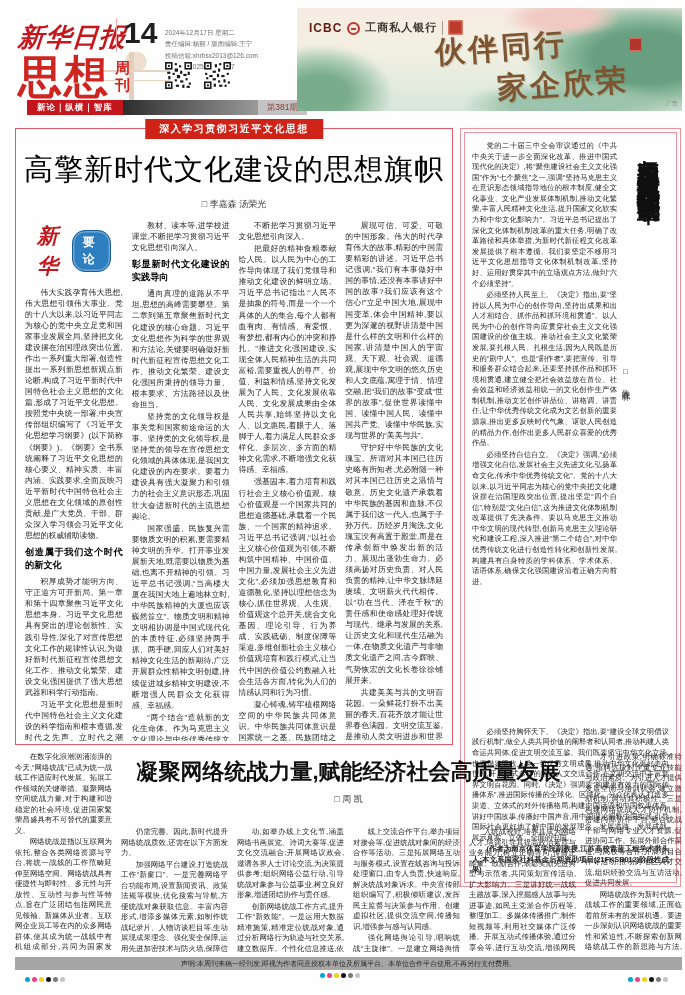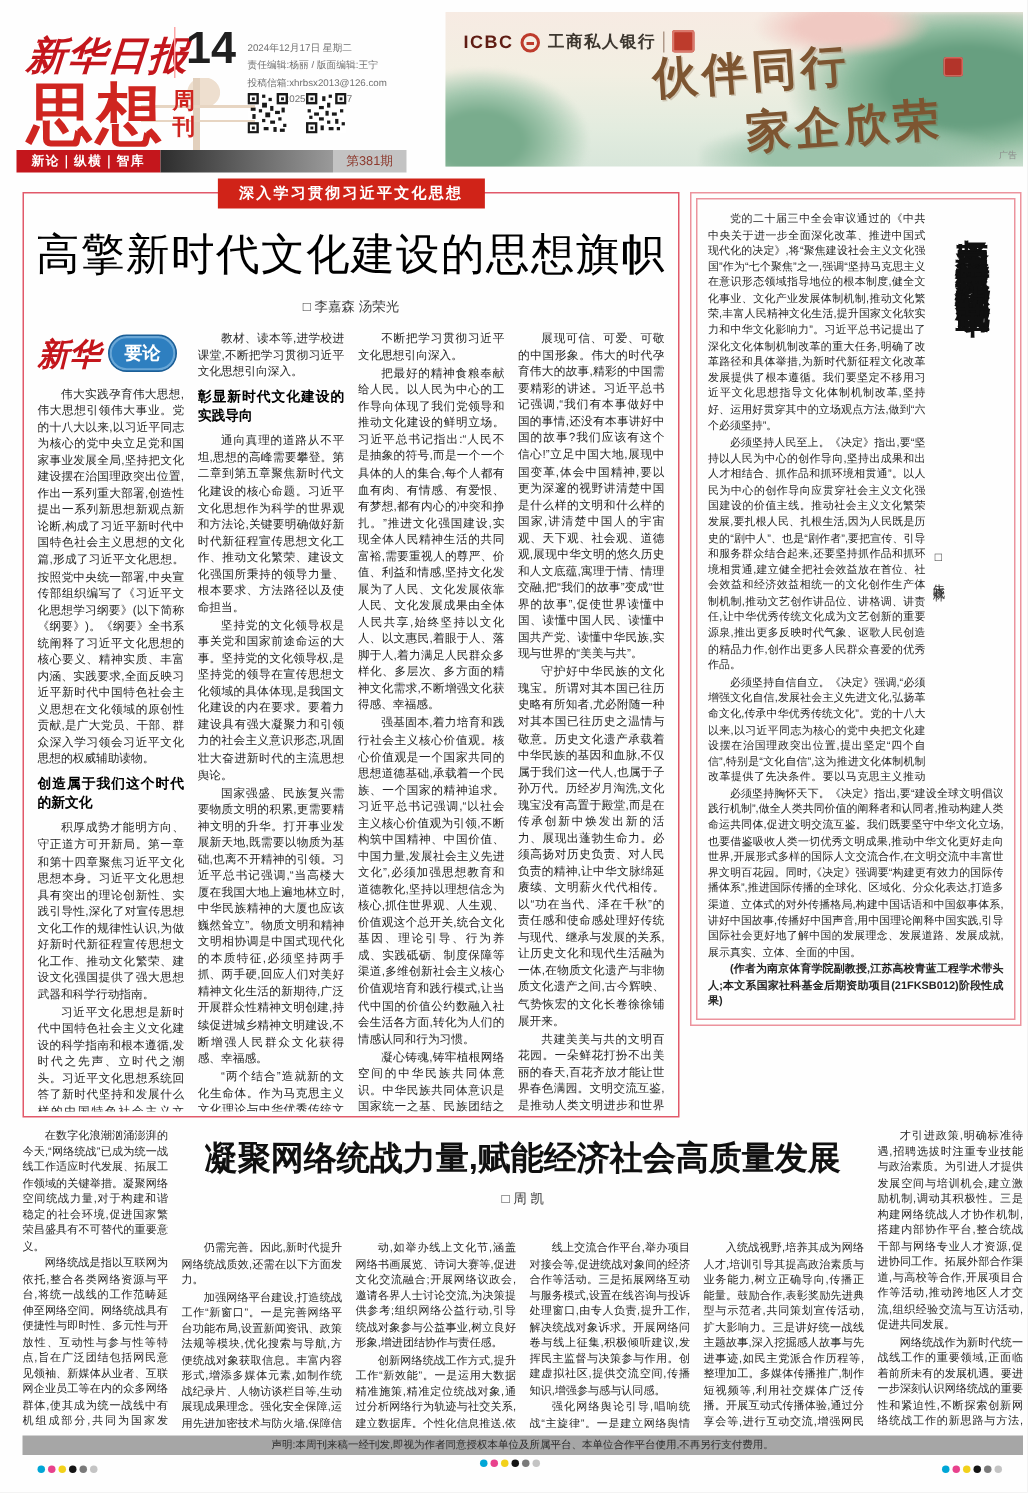--- a/index.html
+++ b/index.html
@@ -20,21 +20,21 @@
      background:
        linear-gradient(180deg,transparent 38%,#c59a6b 38%,#c59a6b 42%,transparent 42%),
        linear-gradient(180deg,transparent 58%,#c59a6b 58%,#c59a6b 61%,transparent 61%),
        linear-gradient(90deg,transparent 46%,#b98c5d 46%,#b98c5d 52%,transparent 52%),
        radial-gradient(ellipse at 55% 20%,#d8b28a 0 18%,transparent 19%);}
   .weekly{position:absolute;left:18px;top:56px;display:flex;align-items:flex-start;}
   .weekly-main{font-size:44px;font-weight:900;color:#cf2520;
                font-family:"DejaVu Serif",serif;line-height:.95;letter-spacing:2px;}
   .weekly-sub{display:flex;flex-direction:column;margin-left:5px;margin-top:4px;
               font-size:15px;font-weight:bold;color:#cf2520;line-height:1.1;}
-  .section-bar{position:absolute;left:11px;top:100px;width:260px;height:15px;display:flex;}
+  .section-bar{position:absolute;left:27px;top:100px;width:280px;height:15px;display:flex;}
   .bar-red{background:#c4161c;color:#fff;font-size:8.5px;font-weight:bold;display:flex;align-items:center;
            padding:0 10px;letter-spacing:1px;white-space:nowrap;}
   .bar-dark{flex:1;background:linear-gradient(90deg,#2d2d2d,#9a9a9a);}
   .bar-issue{background:#c3c3c3;color:#8d3a2e;font-size:8.5px;display:flex;align-items:center;padding:0 9px;white-space:nowrap;}
 
   
   .ad{position:absolute;left:297px;top:8px;width:385px;height:103px;overflow:hidden;
       background:linear-gradient(180deg,#f7ebe3 0%,#f2efe2 40%,#e3ecdf 75%,#d8e6da 100%);}
   .ad .m{position:absolute;filter:blur(1.5px);}
   .m1{right:-30px;top:0;width:190px;height:110px;background:radial-gradient(ellipse at 65% 45%,#679f80 0 30%,#8cba9d 45%,transparent 70%);}
@@ -58,27 +58,27 @@
   
   .main-box{position:absolute;left:15px;top:128px;width:438px;height:617px;border:1px solid #e1596a;box-sizing:border-box;}
   .kicker{position:absolute;top:-10px;left:50%;transform:translateX(-50%);background:#d02318;color:#fff;
           font-size:10px;font-weight:bold;padding:3px 14px;letter-spacing:1.5px;white-space:nowrap;}
   .main-title{margin-top:21px;text-align:center;font-size:29px;font-weight:400;color:#000000;letter-spacing:1px;}
   .main-byline{text-align:center;font-size:9px;color:#3c3c3c;margin-top:8px;}
   .cols{display:flex;gap:9px;padding:9px 9px 0;height:530px;overflow:hidden;box-sizing:border-box;}
   .col{flex:1;font-size:7.8px;line-height:1.42;color:#262626;text-align:justify;overflow:hidden;}
   .blk-p{text-indent:2em;margin:0 0 1px;}
   .blk-h{font-weight:bold;font-size:9.2px;color:#000;margin:5px 0 4px;text-indent:0;}
-  .yl-badge{display:flex;align-items:center;gap:5px;margin:1px 0 6px;}
+  .yl-badge{display:flex;align-items:center;gap:5px;margin:1px 12px 6px;}
   .yl-script{font-size:21px;font-weight:900;color:#c4161c;font-style:italic;font-family:"DejaVu Serif",serif;}
   .yl-pill{background:#2e7fc0;color:#fff;font-size:12px;font-weight:bold;padding:3px 10px;border-radius:13px;
            border:1px solid #1b5e96;box-shadow:inset 0 0 0 1.5px #6aa7d6;}
 
   
-  .right-box{position:absolute;left:460px;top:128px;width:221px;height:556px;border:1px solid #ec939d;box-sizing:border-box;padding:3px;}
+  .right-box{position:absolute;left:460px;top:128px;width:221px;height:759px;border:1px solid #ec939d;box-sizing:border-box;padding:3px;}
   .right-inner{border:1px solid #ec939d;width:100%;height:100%;box-sizing:border-box;padding:8px 7px 6px;display:flex;flex-direction:column;}
   .rb-main{display:flex;flex:1;overflow:hidden;}
   .rb-text{flex:1;font-size:7.3px;line-height:1.45;text-align:justify;color:#262626;overflow:hidden;}
   .rb-side{width:46px;position:relative;margin-left:6px;flex:none;}
   .rb-vtitle{writing-mode:vertical-rl;font-size:23px;font-weight:900;color:#101010;letter-spacing:2px;
              height:100%;margin-left:14px;line-height:1.0;}
   .rb-vbyline{position:absolute;left:-4px;top:226px;writing-mode:vertical-rl;font-size:8px;color:#333;letter-spacing:2px;}
   .rb-bottom{font-size:7.3px;line-height:1.45;text-align:justify;color:#262626;margin-top:3px;}
   .rb-foot{font-weight:bold;text-indent:2em;}
 
@@ -301,21 +301,21 @@
       <div class="ba-cols">
         <div class="ba-col">
             <div class="blk-p">仍需完善。因此,新时代提升网络统战质效,还需在以下方面发力。</div>
             <div class="blk-p">加强网络平台建设,打造统战工作“新窗口”。一是完善网络平台功能布局,设置新闻资讯、政策法规等模块,优化搜索与导航,方便统战对象获取信息。丰富内容形式,增添多媒体元素,如制作统战纪录片、人物访谈栏目等,生动展现成果理念。强化安全保障,运用先进加密技术与防火墙,保障信息存储传输安全,确保平台稳定运行。二是培育网络统战社群组织,分类组建社群,依据统战对象类型与兴趣爱好,如网络企业家社群等,针对性开展交流服务。建立管理机制,明确群规与成员权责,选拔骨干负责维护,促进资源共享,鼓励内部成员共享资源信息,搭建合作平台,实现互利共赢,增强凝聚力。三是打造特色网络统战品牌活</div>
           </div>
         <div class="ba-col">
             <div class="blk-p">动,如举办线上文化节,涵盖网络书画展览、诗词大赛等,促进文化交流融合;开展网络议政会,邀请各界人士讨论交流,为决策提供参考;组织网络公益行动,引导统战对象参与公益事业,树立良好形象,增进团结协作与责任感。</div>
             <div class="blk-p">创新网络统战工作方式,提升工作“新效能”。一是运用大数据精准施策,精准定位统战对象,通过分析网络行为轨迹与社交关系,建立数据库。个性化信息推送,依据对象特征推送相关政策信息,提高接收转化率。动态跟踪评估,利用大数据反馈统战工作效果,及时调整策略,贴合实际需求。二是开展网络直播与线上活动,直播政策解读与培训,邀请统战部门领导专家讲解政策业务,实时互动答疑。举办线上主题活动,结合重要节日开展,如网络统战主题演播等,激发爱国爱党热情,搭建</div>
           </div>
         <div class="ba-col">
-            <div class="blk-p">线上交流合作平台,举办项目对接会等,促进统战对象间的经济合作等活动。三是拓展网络互动与服务模式,设置在线咨询与投诉处理窗口,由专人负责,提升工作,解决统战对象诉求。开展网络问卷与线上征集,积极倾听建议,发挥民主监督与决策参与作用。创建虚拟社区,提供交流空间,传播知识,增强参与感与认同感。</div>
+            <div class="blk-p">线上交流合作平台,举办项目对接会等,促进统战对象间的经济合作等活动。三是拓展网络互动与服务模式,设置在线咨询与投诉处理窗口,由专人负责,快速响应,解决统战对象诉求。中央宣传部组织编写了,积极倾听建议,发挥民主监督与决策参与作用。创建虚拟社区,提供交流空间,传播知识,增强参与感与认同感。</div>
             <div class="blk-p">强化网络舆论引导,唱响统战“主旋律”。一是建立网络舆情监测与应对机制,全方位监测舆情,借助专业软件与人工,覆盖各类网络渠道,及时发现热点敏感信息。精准分析舆情,包括传播路径、情感倾向等,为应对提供依据。快速应对处置,制定预案,明确责任,采取有效措施,如发布权威信息等,妥善处理舆情。二是培养网络意见领袖与正能量传播者,发现选拔具有影响力的人士,纳</div>
           </div>
         <div class="ba-col">
             <div class="blk-p">入统战视野,培养其成为网络人才,培训引导其提高政治素质与业务能力,树立正确导向,传播正能量。鼓励合作,表彰奖励先进典型与示范者,共同策划宣传活动,扩大影响力。三是讲好统一战线主题故事,深入挖掘感人故事与先进事迹,如民主党派合作历程等,整理加工。多媒体传播推广,制作短视频等,利用社交媒体广泛传播。开展互动式传播体验,通过分享会等,进行互动交流,增强网民认同感与参与感。</div>
             <div class="blk-p">加强网络统战队伍建设,锻造工作“新力量”。一是提升统战干部网络素养,开展网络技术培训,学习基础知识等,使其熟练掌握网络工具。培养网络思维,引导运用网络思维解决问题,创新工作方式。提升舆情应对能力,通过案例分析等,使其冷静应对处置舆情。二是吸纳网络统战专业人才,制定人</div>
           </div>
       </div>
     </div>
     <div class="ba-side">
         <div class="blk-p">才引进政策,明确标准待遇,招聘选拔时注重专业技能与政治素质。为引进人才提供发展空间与培训机会,建立激励机制,调动其积极性。三是构建网络统战人才协作机制,搭建内部协作平台,整合统战干部与网络专业人才资源,促进协同工作。拓展外部合作渠道,与高校等合作,开展项目合作等活动,推动跨地区人才交流,组织经验交流与互访活动,促进共同发展。</div>

